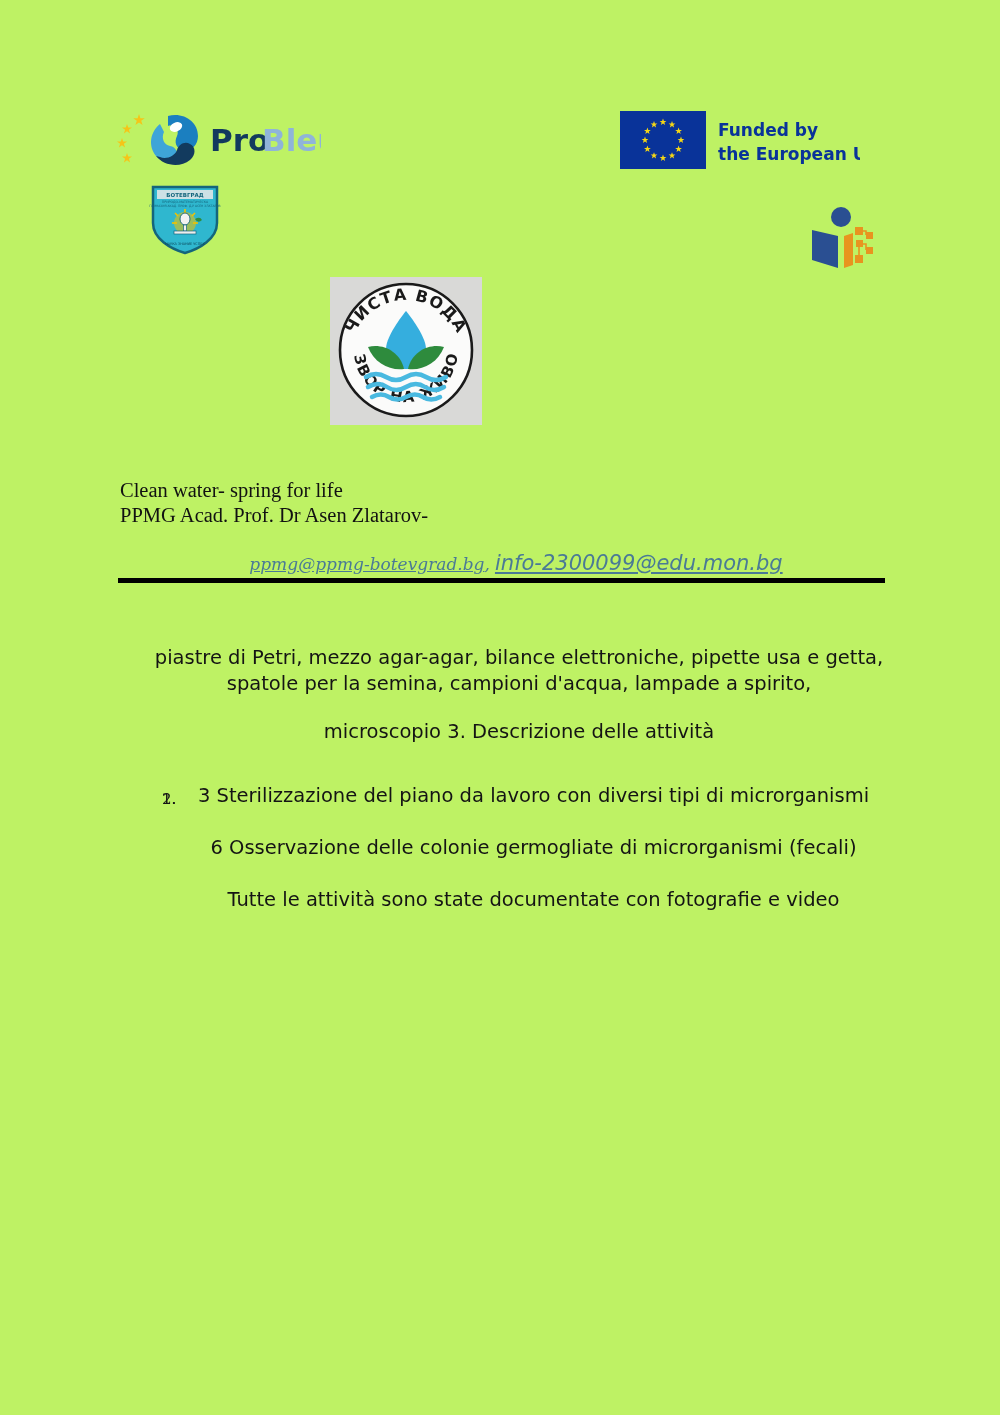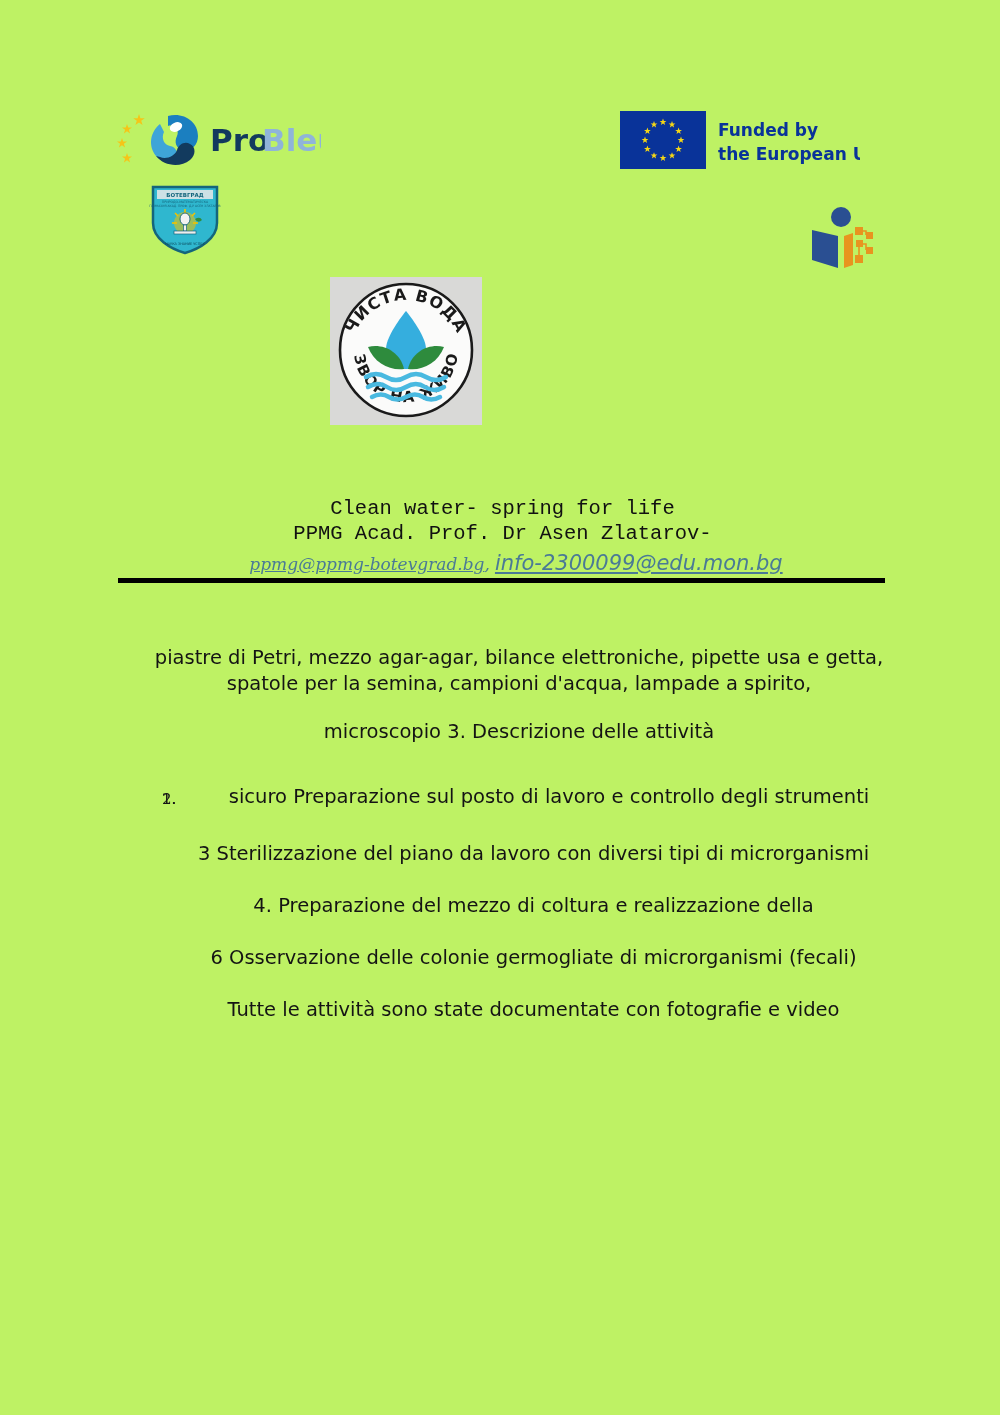--- a/index.html
+++ b/index.html
@@ -57,26 +57,25 @@
     height: 148px;
     background: #d9d9d7;
   }
 
   
   .doc-header {
     position: absolute;
     left: 120px;
     top: 478px;
     width: 765px;
-    text-align: center;
-    font-family: Liberation Mono, monospace;
+    text-align: left;
+    font-family: Liberation Serif, serif;
     font-size: 20.5px;
     line-height: 24.5px;
     color: #111111;
-    margin-top: 19px;
   }
   .doc-header .hline {
     display: block;
     white-space: nowrap;
   }
   .email-line {
     position: absolute;
     left: 120px;
     top: 551px;
     width: 765px;
@@ -327,26 +326,24 @@
     </p>
 
     <p class="para">microscopio 3. Descrizione delle attività</p>
 
     <ol class="olist">
       <li>
         <span class="marker">1.</span>
       </li>
       <li>
         <span class="marker">2.</span>
-        <span>sicuro Preparazione sul posto di lavoro e controllo degli strumenti</span>
       </li>
     </ol>
 
     <div class="indent-block">
       <p class="para">3 Sterilizzazione del piano da lavoro con diversi tipi di microrganismi</p>
-      <p class="para">4. Preparazione del mezzo di coltura e realizzazione della</p>
       <p class="para">6 Osservazione delle colonie germogliate di microrganismi (fecali)</p>
       <p class="para">Tutte le attività sono state documentate con fotografie e video</p>
     </div>
 
   </div>
 
 </div>
 
 </body></html>

